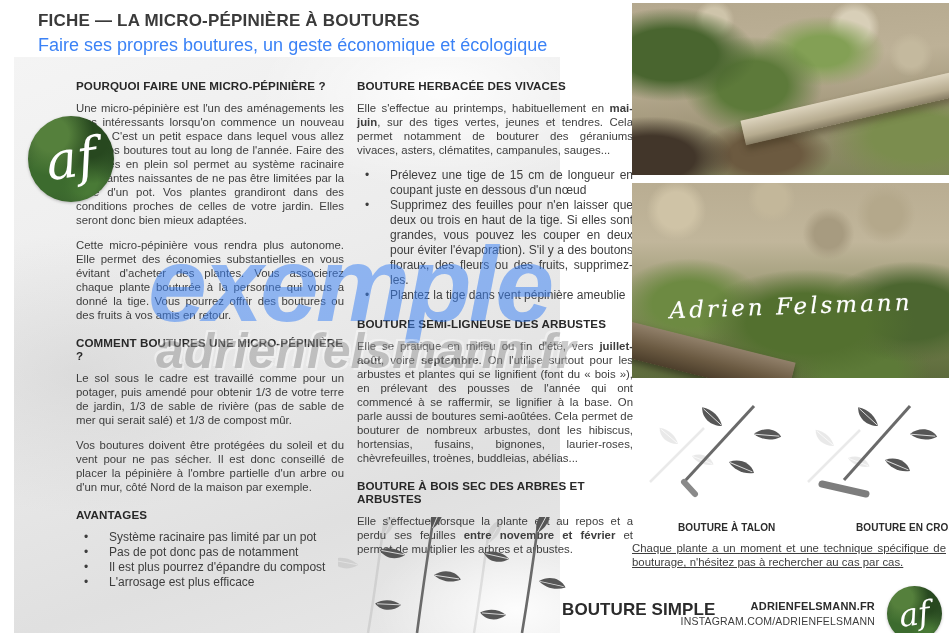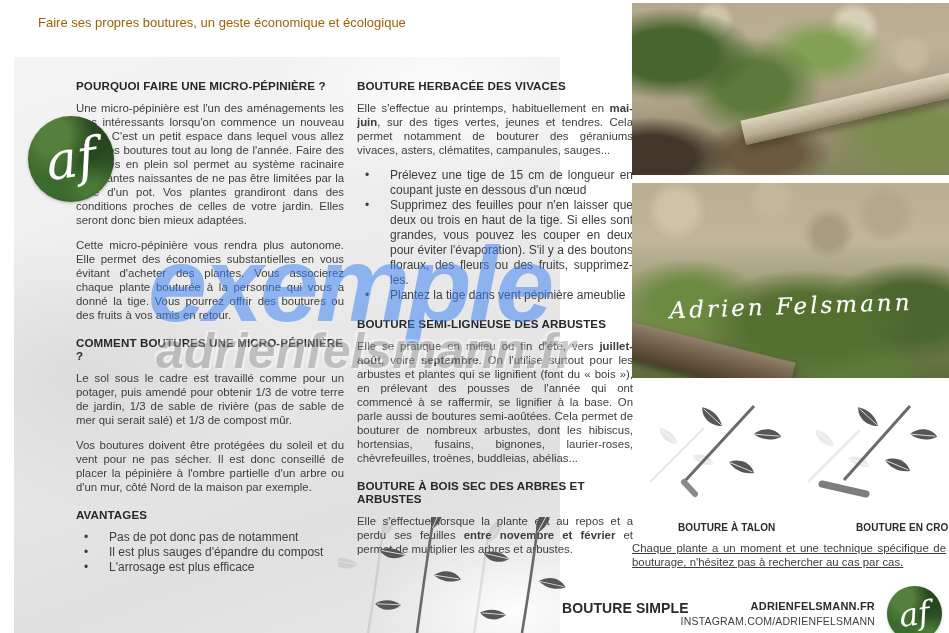--- a/index.html
+++ b/index.html
@@ -7,21 +7,21 @@
     width:949px;height:633px;position:relative;overflow:hidden;
     background:#ffffff;
     font-family:"Liberation Sans", sans-serif;
     -webkit-font-smoothing:antialiased;
   }
   .b{font-weight:700;}
 
   
   .doc-header{position:absolute;left:38px;top:11px;z-index:4;}
   .doc-title{font-size:17px;font-weight:700;color:#3a3a3a;letter-spacing:.2px;}
-  .doc-subtitle{font-size:13px;color:#a16207;margin-top:4px;}
+  .doc-subtitle{font-size:18px;color:#3b82f6;margin-top:4px;}
 
   
   .paper{
     position:absolute;left:14px;top:57px;width:546px;height:576px;
     background:
       radial-gradient(ellipse 260px 140px at 78% 6%, rgba(255,255,255,.85), transparent 70%),
       radial-gradient(ellipse 220px 130px at 92% 96%, rgba(255,255,255,.9), transparent 65%),
       radial-gradient(ellipse 300px 200px at 12% 55%, rgba(190,190,190,.35), transparent 70%),
       linear-gradient(160deg,#f4f4f4 0%,#ececec 40%,#e0e0e0 75%,#e9e9e9 100%);
   }
@@ -137,43 +137,45 @@
     display:flex;align-items:center;justify-content:flex-end;gap:12px;
   }
   .links{text-align:right;}
   .site{font-size:11px;font-weight:700;color:#2b2b2b;letter-spacing:.2px;}
   .insta{font-size:10.5px;color:#3d3d3d;margin-top:3px;letter-spacing:.2px;}
 
   
   .simple-illo{position:absolute;left:338px;top:517px;z-index:4;}
   .caption-simple{
     position:absolute;left:562px;top:600px;z-index:6;
-    font-size:14px;font-weight:700;color:#2b2b2b;letter-spacing:.1px;
+    font-size:17px;font-weight:700;color:#2b2b2b;letter-spacing:.1px;
   }
 </style>
 </head>
 <body>
 
 <div class="doc-header">
+  <div class="doc-title">FICHE — LA MICRO-PÉPINIÈRE À BOUTURES</div>
   <div class="doc-subtitle">Faire ses propres boutures, un geste économique et écologique</div>
 </div>
 
 <div class="paper">
 
   <div class="col col1">
     <div class="sec first">POURQUOI FAIRE UNE MICRO-PÉPINIÈRE ?</div>
     <p>Une micro-pépinière est l'un des aménagements les plus intéressants lorsqu'on commence un nouveau jardin. C'est un petit espace dans lequel vous allez faire vos boutures tout au long de l'année. Faire des boutures en plein sol permet au système racinaire des plantes naissantes de ne pas être limitées par la taille d'un pot. Vos plantes grandiront dans des conditions proches de celles de votre jardin. Elles seront donc bien mieux adaptées.</p>
     <p>Cette micro-pépinière vous rendra plus autonome. Elle permet des économies substantielles en vous évitant d'acheter des plantes. Vous associerez chaque plante bouturée à la personne qui vous a donné la tige. Vous pourrez offrir des boutures ou des fruits à vos amis en retour.</p>
     <div class="sec">COMMENT BOUTURES UNE MICRO-PÉPINIÈRE ?</div>
     <p>Le sol sous le cadre est travaillé comme pour un potager, puis amendé pour obtenir 1/3 de votre terre de jardin, 1/3 de sable de rivière (pas de sable de mer qui serait salé) et 1/3 de compost mûr.</p>
     <p>Vos boutures doivent être protégées du soleil et du vent pour ne pas sécher. Il est donc conseillé de placer la pépinière à l'ombre partielle d'un arbre ou d'un mur, côté Nord de la maison par exemple.</p>
     <div class="sec">AVANTAGES</div>
     <ul>
+      <li>Système racinaire pas limité par un pot</li>
       <li>Pas de pot donc pas de notamment</li>
-      <li>Il est plus sauges d'épandre du compost</li>
+      <li>Il est plus pourrez d'épandre du compost</li>
       <li>L'arrosage est plus efficace</li>
     </ul>
   </div>
 
   <div class="col col2">
     <div class="sec first">BOUTURE HERBACÉE DES VIVACES</div>
     <p><span>Elle s'effectue au printemps, habituellement en </span><span class="b">mai-juin</span><span>, sur des tiges vertes, jeunes et tendres. Cela permet notamment de bouturer des géraniums vivaces, asters, clématites, campanules, sauges...</span></p>
     <ul>
       <li>Prélevez une tige de 15 cm de longueur en coupant juste en dessous d'un nœud</li>
       <li>Supprimez des feuilles pour n'en laisser que deux ou trois en haut de la tige. Si elles sont grandes, vous pouvez les couper en deux pour éviter l'évaporation). S'il y a des boutons floraux, des fleurs ou des fruits, supprimez-les.</li>

